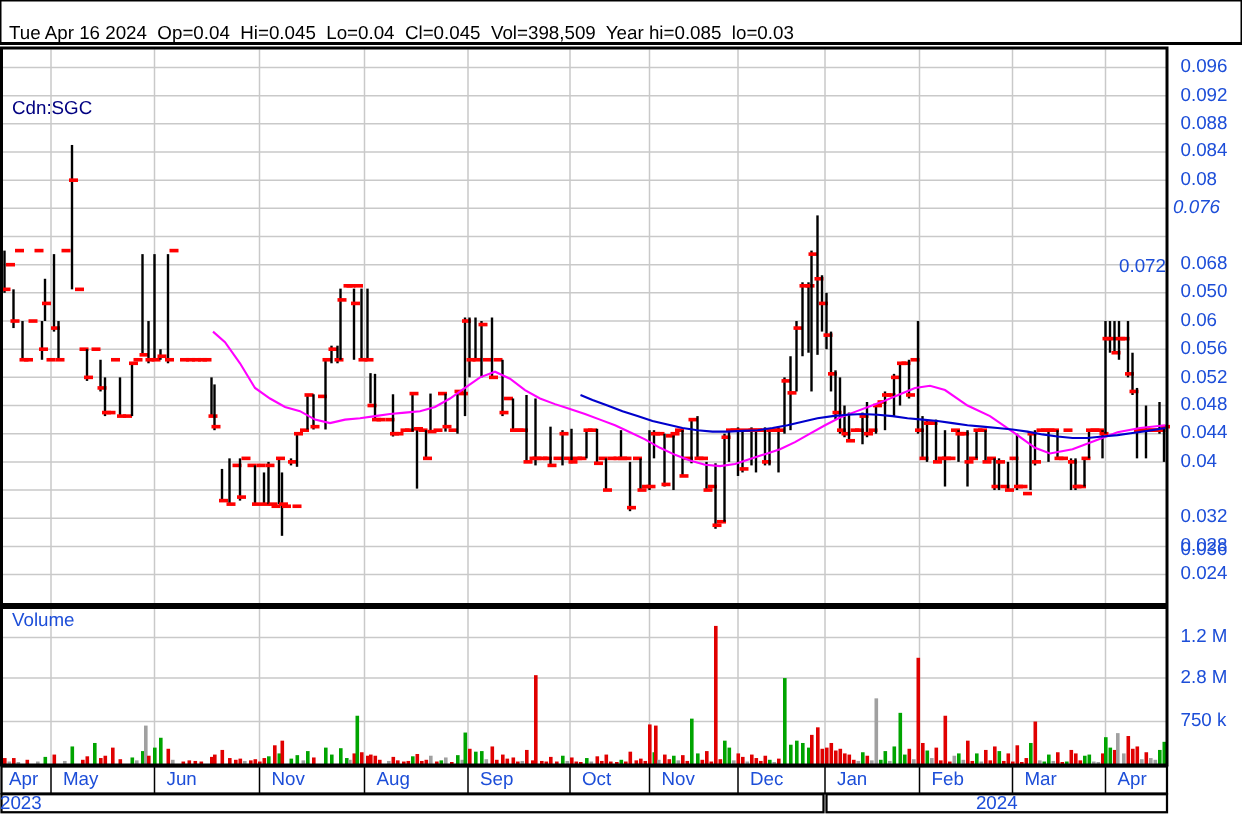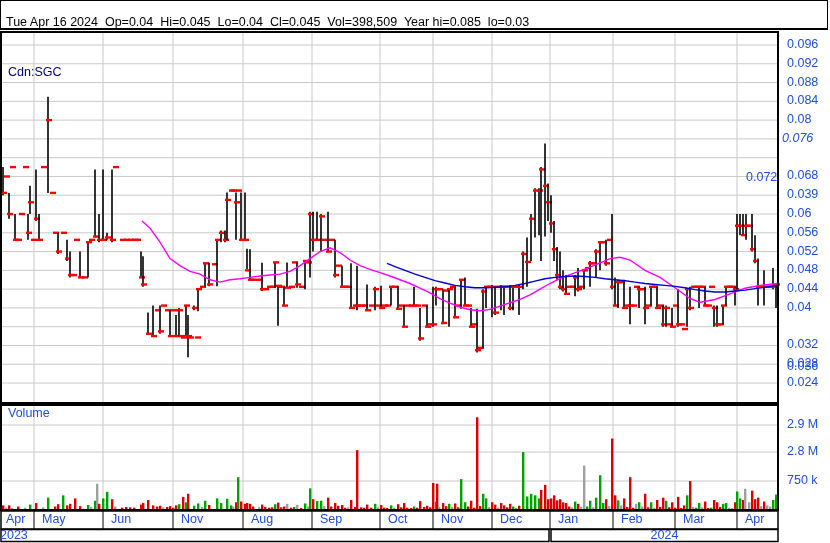--- a/index.html
+++ b/index.html
@@ -714,32 +714,32 @@
 
   <div id="labels">
       <div class="lbl axis" style="left: 787px; top: 37px;">0.096</div>
       <div class="lbl axis" style="left: 787px; top: 55.78px;">0.092</div>
       <div class="lbl axis" style="left: 787px; top: 74.56px;">0.088</div>
       <div class="lbl axis" style="left: 787px; top: 93.34px;">0.084</div>
       <div class="lbl axis" style="left: 787px; top: 112.12px;">0.08</div>
       <div class="lbl axis" style="left: 782px; top: 130.9px; font-style: italic;">0.076</div>
       <div class="lbl axis" style="left: 746px; top: 149.68px; margin-top: 20px;">0.072</div>
       <div class="lbl axis" style="left: 787px; top: 168.46px;">0.068</div>
-      <div class="lbl axis" style="left: 787px; top: 187.24px;">0.039</div>
+      <div class="lbl axis" style="left: 787px; top: 187.24px;">0.050</div>
       <div class="lbl axis" style="left: 787px; top: 206.02px;">0.06</div>
       <div class="lbl axis" style="left: 787px; top: 224.8px;">0.056</div>
       <div class="lbl axis" style="left: 787px; top: 243.58px;">0.052</div>
       <div class="lbl axis" style="left: 787px; top: 262.36px;">0.048</div>
       <div class="lbl axis" style="left: 787px; top: 281.14px;">0.044</div>
       <div class="lbl axis" style="left: 787px; top: 299.92px;">0.04</div>
       <div class="lbl axis" style="left: 787px; top: 318.7px; margin-top: 40px;">0.036</div>
       <div class="lbl axis" style="left: 787px; top: 337.48px;">0.032</div>
       <div class="lbl axis" style="left: 787px; top: 356.26px;">0.028</div>
       <div class="lbl axis" style="left: 787px; top: 375.04px;">0.024</div>
-      <div class="lbl axis" style="left: 787px; top: 417px;">2.9 M</div>
+      <div class="lbl axis" style="left: 787px; top: 417px;">1.2 M</div>
       <div class="lbl axis" style="left: 787px; top: 444.045px;">2.8 M</div>
       <div class="lbl axis" style="left: 787px; top: 473.023px;">750 k</div>
       <div class="lbl axis" style="left: 6px; top: 512px;">Apr</div>
       <div class="lbl axis" style="left: 42px; top: 512px;">May</div>
       <div class="lbl axis" style="left: 111px; top: 512px;">Jun</div>
       <div class="lbl axis" style="left: 181px; top: 512px;">Nov</div>
       <div class="lbl axis" style="left: 251px; top: 512px;">Aug</div>
       <div class="lbl axis" style="left: 320px; top: 512px;">Sep</div>
       <div class="lbl axis" style="left: 388px; top: 512px;">Oct</div>
       <div class="lbl axis" style="left: 441px; top: 512px;">Nov</div>

